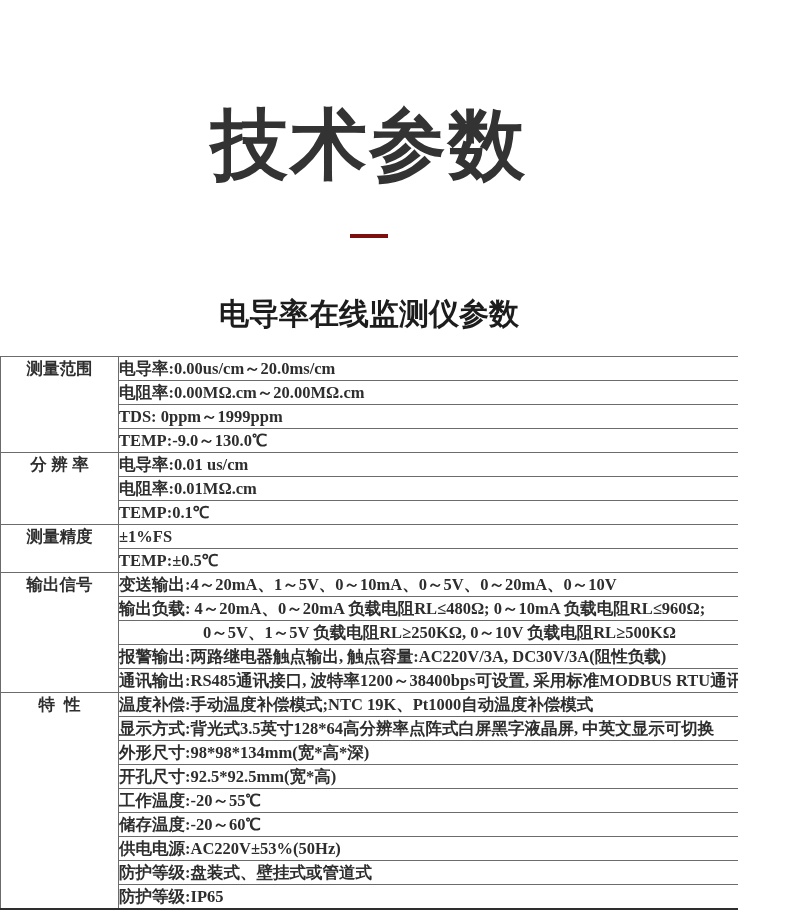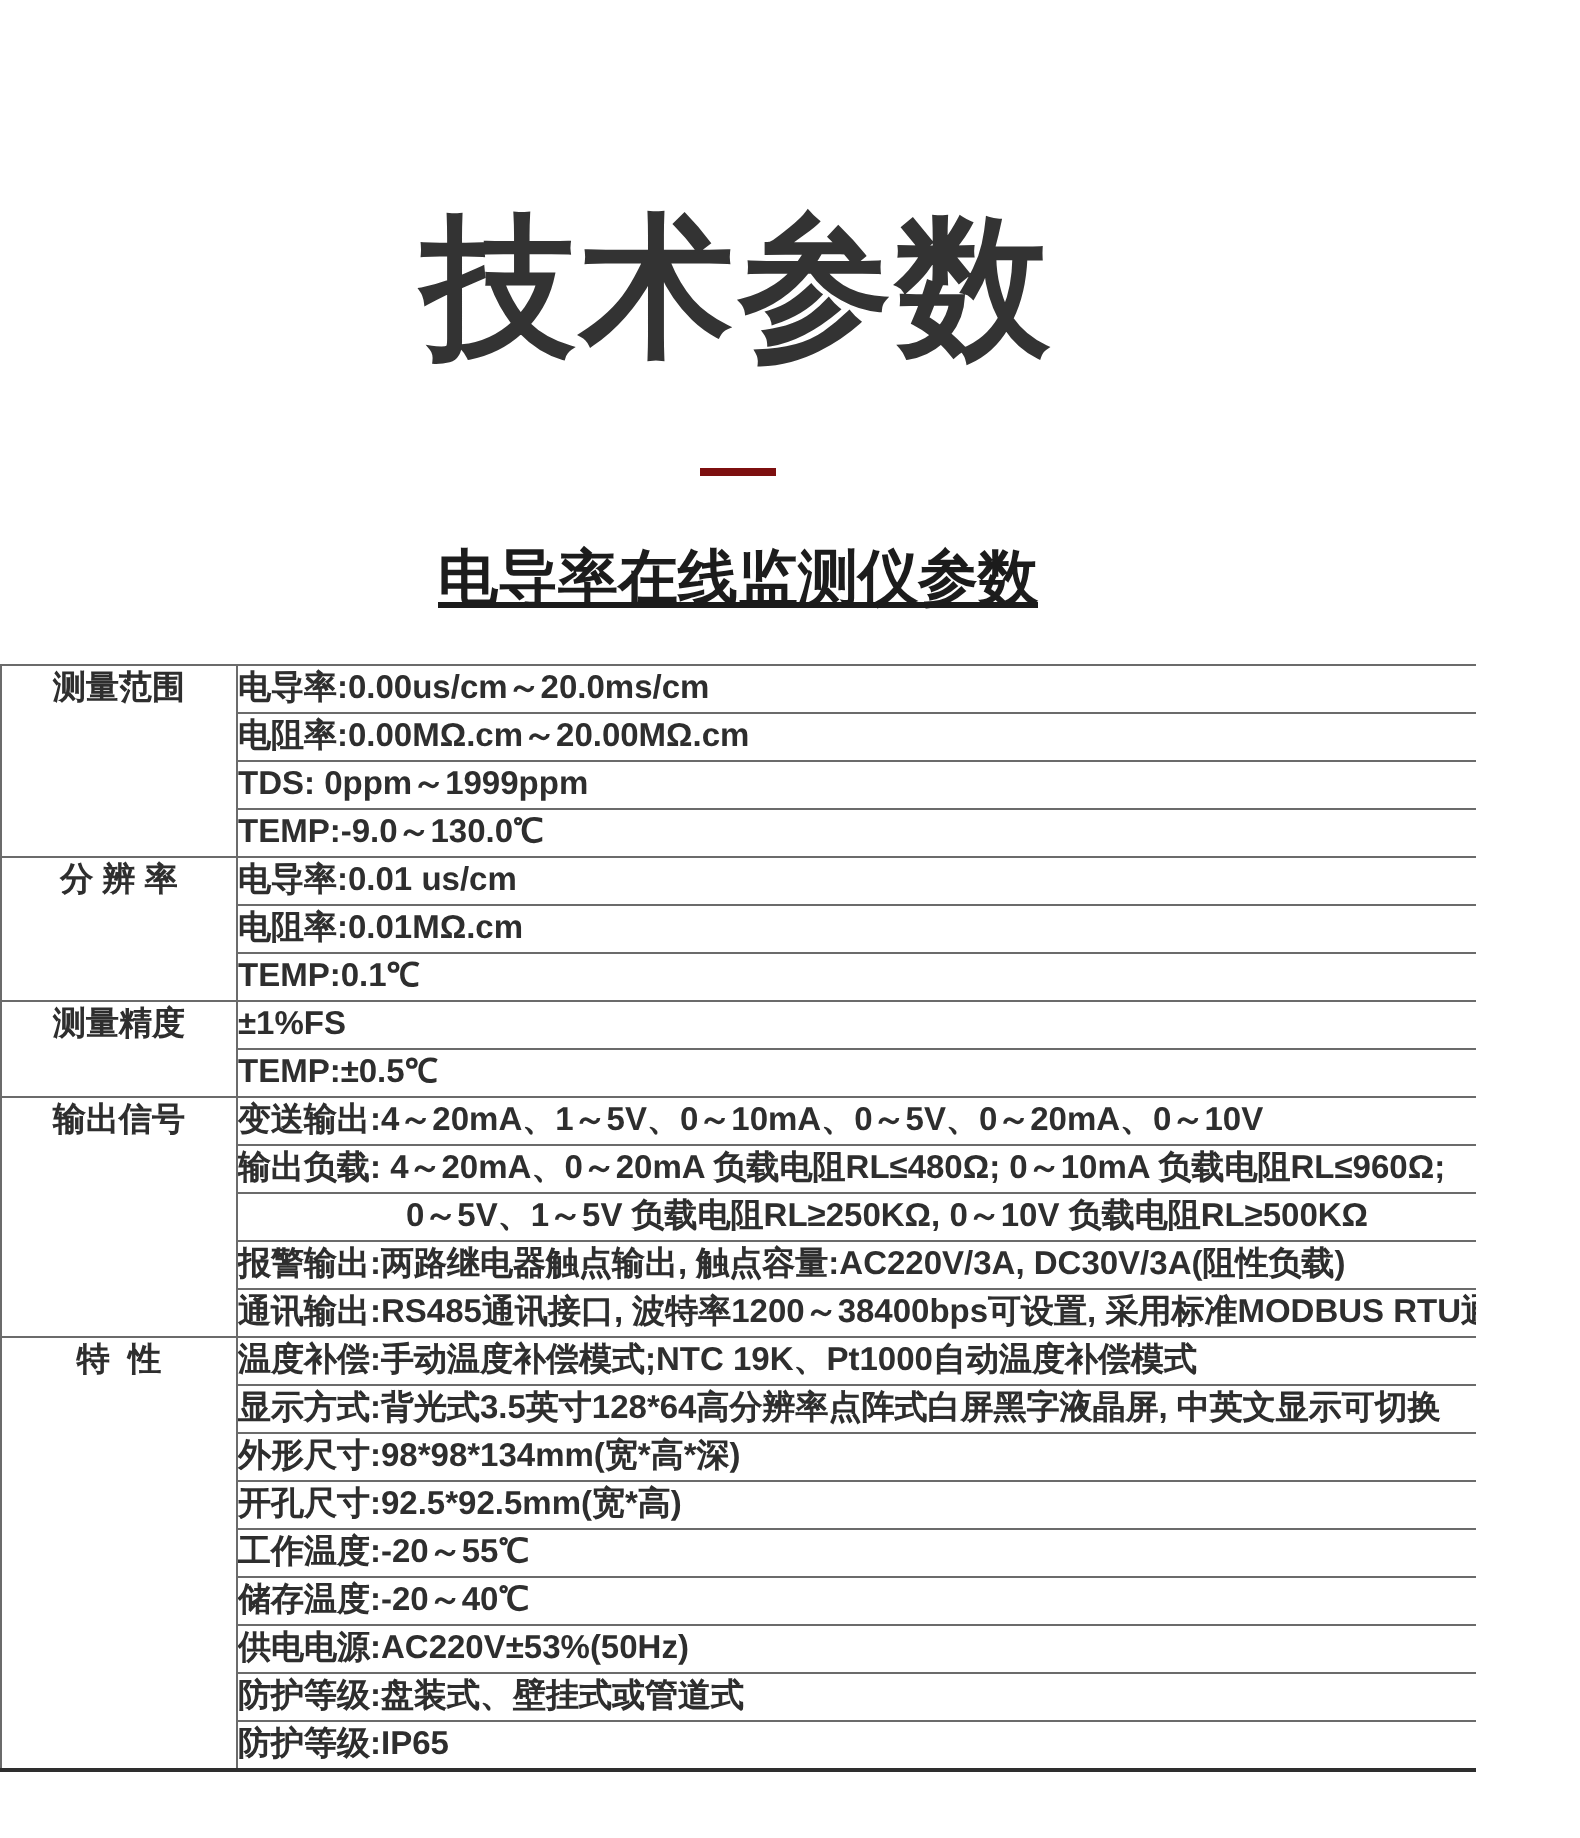--- a/index.html
+++ b/index.html
@@ -21,27 +21,26 @@
     letter-spacing: 2px;
     color: #333333;
   }
   .divider {
     width: 38px;
     height: 4px;
     margin: 46px auto 0 auto;
     background: #7d0f0f;
   }
   .subtitle {
-    margin-top: 36px;
+    margin-top: 60px;
     text-align: center;
     font-size: 30px;
     line-height: 32px;
     font-weight: bold;
     color: #1c1c1c;
-    text-decoration: underline;
   }
   table.spec {
     width: 746px;
     margin: 26px auto 0 auto;
     border-collapse: collapse;
     table-layout: fixed;
     border: 1px solid #4d4d4d;
     border-bottom: 2px solid #2e2e2e;
     padding-left: 45px;
   }
@@ -57,20 +56,21 @@
   td.cat {
     width: 118px;
     text-align: center;
     vertical-align: top;
     white-space: pre;
   }
   td.val {
     padding-left: 9px;
     white-space: nowrap;
     overflow: hidden;
+    font-family: Liberation Serif, serif;
   }
   td.val.cont {
     padding-left: 84px;
   }
 </style>
 </head>
 <body>
 
 <div class="sheet">
 
@@ -143,21 +143,21 @@
       <tr>
         <td class="val">外形尺寸:98*98*134mm(宽*高*深)</td>
       </tr>
       <tr>
         <td class="val">开孔尺寸:92.5*92.5mm(宽*高)</td>
       </tr>
       <tr>
         <td class="val">工作温度:-20～55℃</td>
       </tr>
       <tr>
-        <td class="val">储存温度:-20～40℃</td>
+        <td class="val">储存温度:-20～60℃</td>
       </tr>
       <tr>
         <td class="val">供电电源:AC220V±53%(50Hz)</td>
       </tr>
       <tr>
         <td class="val">防护等级:盘装式、壁挂式或管道式</td>
       </tr>
       <tr>
         <td class="val">防护等级:IP65</td>
       </tr>

